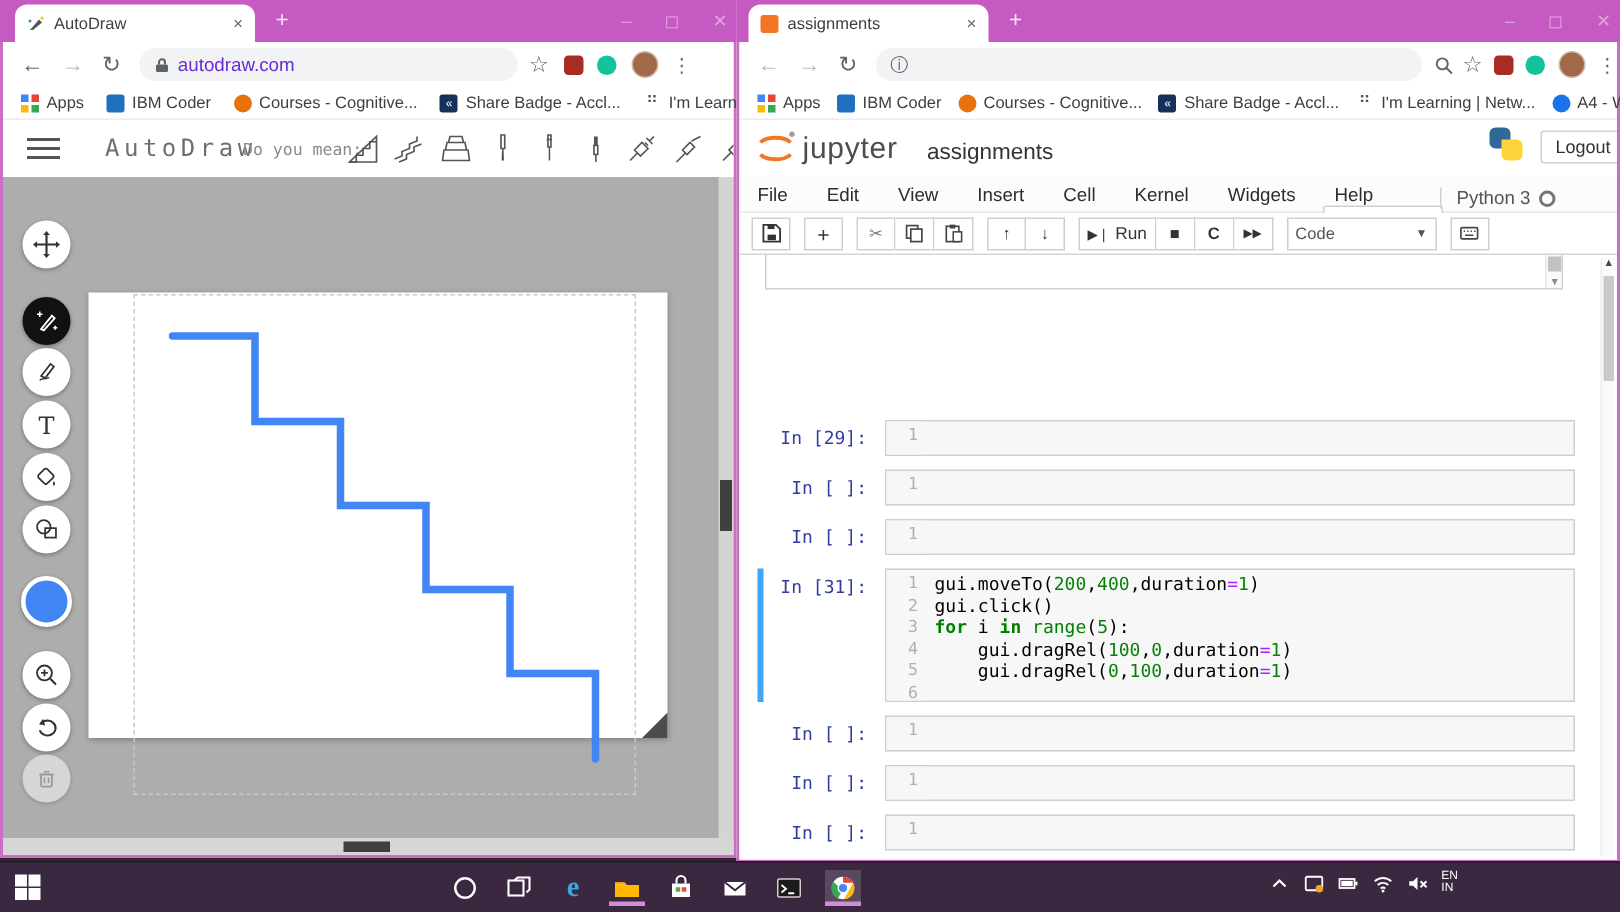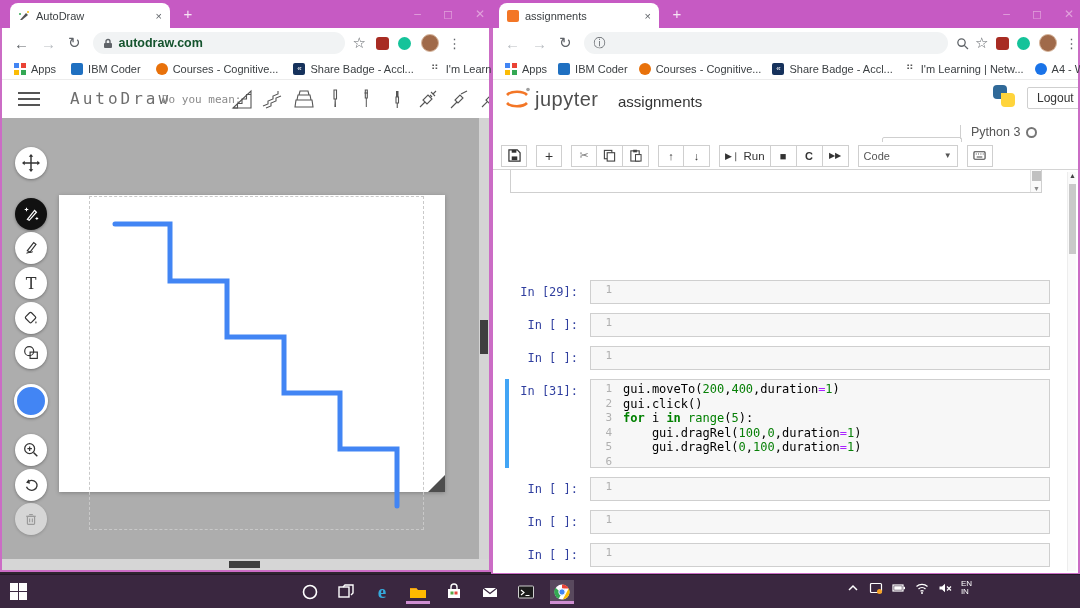--- a/index.html
+++ b/index.html
@@ -17,21 +17,21 @@
   .tab-title { font-size:11px; color:#3c4043; flex:1; white-space:nowrap; overflow:hidden; }
   .tab-close { font-size:11px; color:#5f6368; }
   .newtab { position:absolute; top:6px; width:16px; height:16px; color:#f6e3f4; font-size:15px; line-height:15px; text-align:center; }
   .winctl { position:absolute; right:6px; top:0; height:28px; display:flex; align-items:center; gap:22px; color:#e1a2dc; font-size:12px; }
 
   .navbar { position:absolute; left:0; right:0; top:28px; height:30px; background:#fff; display:flex; align-items:center; }
   .nav-ic { font-size:15px; color:#5f6368; margin-left:12px; }
   .nav-ic.dim { color:#b9bdc2; }
   .pill { height:22px; background:#f1f3f4; border-radius:12px; display:flex; align-items:center;
           padding:0 10px; gap:6px; margin-left:12px; }
-  .pill .url { font-size:12.5px; color:#14532d; white-space:nowrap;font-weight:bold; }
+  .pill .url { font-size:12.5px; color:#6d28d9; white-space:nowrap; }
   .ext-red { width:13px; height:13px; background:#a82c23; border-radius:3px; }
   .ext-grn { width:13px; height:13px; background:#15c39a; border-radius:50%; }
   .avatar { width:18px; height:18px; border-radius:50%; background:#a06a4a; border:1px solid #d7b79f; }
   .vdots { color:#5f6368; font-size:13px; }
 
   .bookmarks { position:absolute; left:0; right:0; top:58px; height:22px; background:#fff; display:flex;
                align-items:center; padding:0 12px; gap:15px; border-bottom:1px solid #ececec; }
   .bm { display:flex; align-items:center; gap:5px; font-size:11px; color:#3c4043; white-space:nowrap; }
   .bm-ico { width:12px; height:12px; display:inline-block; flex:none; position:relative; }
   .ico-apps-grid { background:
@@ -135,21 +135,21 @@
   #taskbar { position:absolute; left:0; right:0; bottom:0; height:34px; background:#3a2740; border-top:1px solid #241628; }
   #start { position:absolute; left:10px; top:8px; width:17px; height:17px; }
   #start div { position:absolute; width:8px; height:8px; background:#fdfdfd; }
   #tb-search { position:absolute; left:94px; top:4px; width:184px; height:26px; background:#fff;
                border:1px solid #6d6d6d; display:flex; align-items:center; gap:8px; padding:0 9px; }
   #tb-search span { font-size:12px; color:#5a5a5a; white-space:nowrap; }
   .tk-ico { position:absolute; top:5px; width:24px; height:24px; display:flex; align-items:center; justify-content:center; }
   .tk-ico svg { width:18px; height:18px; }
   .tk-active { background:rgba(255,255,255,.16); }
   .tk-under { position:absolute; bottom:0; height:3px; width:24px; background:#cf8ed2; }
-  #tray { position:absolute; right:108px; top:5px; display:flex; align-items:center; gap:9px; }
+  #tray { position:absolute; right:108px; top:5px; display:flex; align-items:flex-end; gap:9px; }
   #tray svg { width:14px; height:14px; }
   #tb-lang { font-size:8px; line-height:8px; color:#fff; text-align:left; }
 
   
   #wm { position:absolute; right:0; bottom:0; width:107px; height:38px; background:#fff;
         display:flex; align-items:center; padding-left:5px; gap:4px; }
   #wm-logo { width:24px; height:24px; flex:none; }
   #wm-text .cn { font-size:15px; font-weight:bold; color:#a8a8a8; line-height:16px; white-space:nowrap; }
   #wm-text .en { font-size:6px; color:#c4c4c4; letter-spacing:.4px; white-space:nowrap; }
 </style>
@@ -405,20 +405,30 @@
         <circle cx="25" cy="3.5" r="1.8" fill="#9e9e9e"></circle>
       </svg>
       <span id="jp-brand">jupyter</span>
       <span id="jp-title">assignments</span>
       <div id="py-logo">
           <div class="b"></div>
           <div class="y"></div>
         </div>
       <button class="jp-btn" id="jp-logout">Logout</button>
 
+      <div id="jp-menubar">
+        <span>File</span>
+        <span>Edit</span>
+        <span>View</span>
+        <span>Insert</span>
+        <span>Cell</span>
+        <span>Kernel</span>
+        <span>Widgets</span>
+        <span>Help</span>
+      </div>
       <button class="jp-btn" id="jp-trusted">Not Trusted</button>
       <span id="jp-kernel">
         <span>Python 3</span>
         <span class="kcirc"></span>
       </span>
 
       <div id="jp-toolbar">
         <div class="tb-grp">
             <div class="tb">
               <svg viewBox="0 0 14 14">

